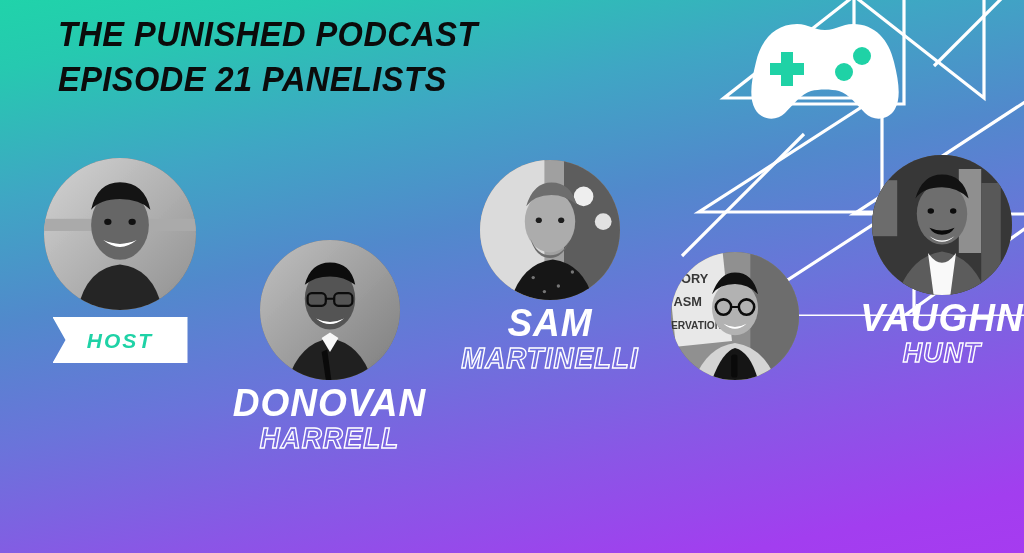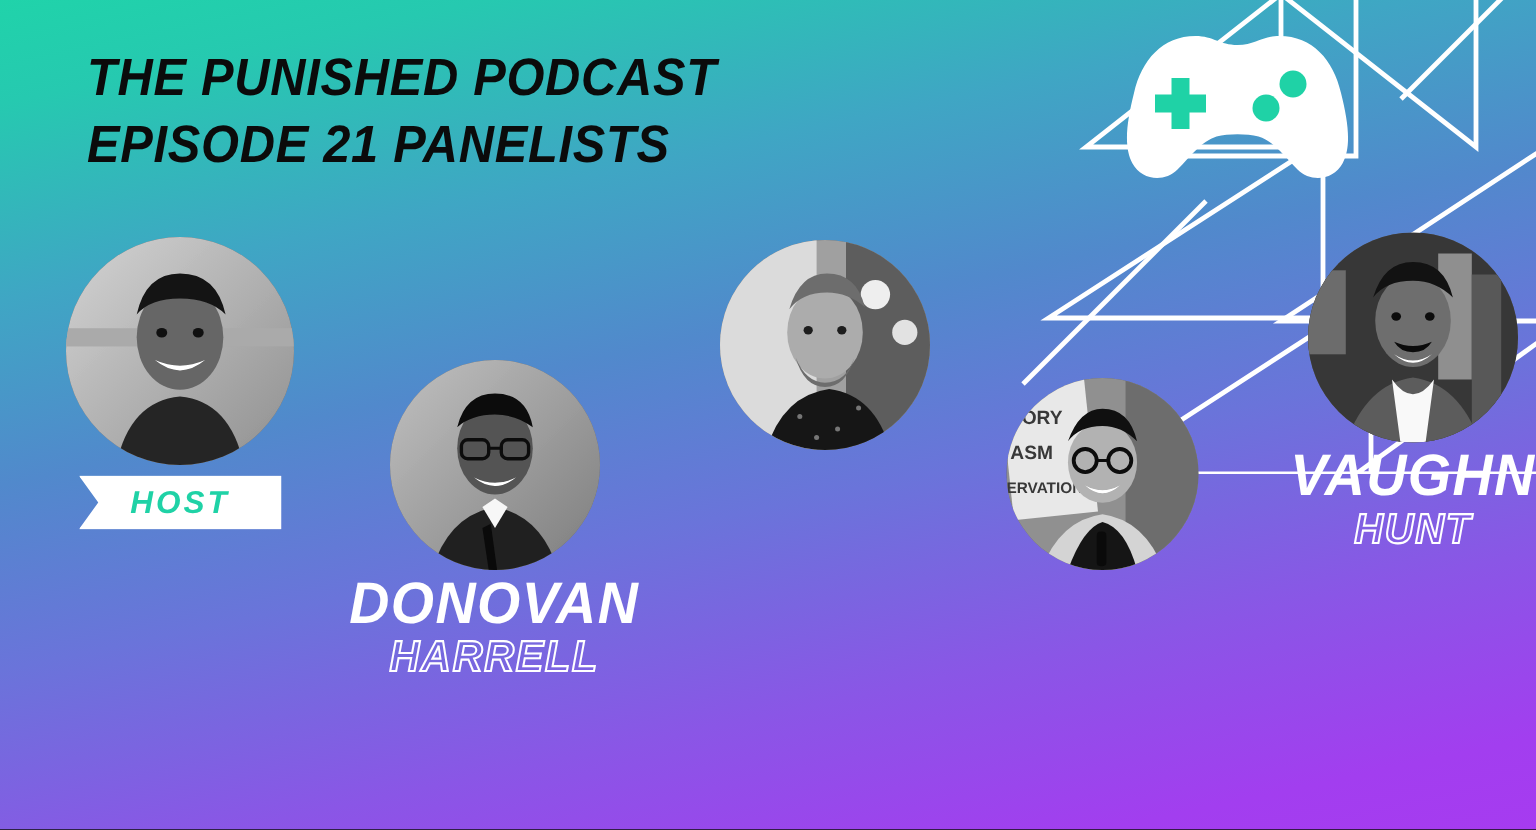--- a/index.html
+++ b/index.html
@@ -6,21 +6,21 @@
   #card{
     position:relative;width:1024px;height:553px;overflow:hidden;
     font-family:"Liberation Sans","DejaVu Sans",sans-serif;
     background:linear-gradient(168deg,#20D3AA 0%,#26C9B0 9%,#3FA6C4 26%,#5189CC 42%,#6A74DA 58%,#8A56E6 76%,#A23EEF 92%,#A63BF0 100%);
   }
   
   #geo{position:absolute;top:-14px;right:-10px;width:430px;height:330px;pointer-events:none;}
   
   #pad{position:absolute;left:745px;top:14px;width:160px;height:110px;}
   
-  #heading{position:absolute;left:58px;top:30px;}
+  #heading{position:absolute;left:58px;top:12px;}
   .hl{
     display:block;color:#0b0b0b;font-weight:700;font-style:italic;
     font-size:35px;letter-spacing:.5px;line-height:1.28;
     transform:scaleX(.93);transform-origin:left center;white-space:nowrap;
   }
   
   .panelist{position:absolute;text-align:center;}
   .photo{
     border-radius:50%;overflow:hidden;position:relative;
     filter:grayscale(1) contrast(1.06);
@@ -34,21 +34,21 @@
   }
   .lname{
     display:block;font-weight:700;font-style:italic;letter-spacing:1.2px;
     color:transparent;-webkit-text-stroke:1.4px #ffffff;
     transform:scaleX(.95);white-space:nowrap;margin-top:2px;
   }
   
   .ribbon{
     margin:7px auto 18px;background:#ffffff;color:#1FD2A6;
     font-weight:700;font-style:italic;font-size:21px;letter-spacing:2px;
-    width:135px;height:36px;line-height:33px;
+    width:135px;height:46px;line-height:33px;
     clip-path:polygon(0 0,100% 0,100% 100%,0 100%,13px 50%);
     position:relative;
   }
   .ribbon .inner{
     position:absolute;inset:0;background:#fff;
     clip-path:polygon(0 0,100% 0,88% 50%,100% 100%,0 100%,12% 50%);
     display:flex;align-items:center;justify-content:center;
   }
 </style>
 </head>
@@ -145,20 +145,24 @@
         <circle cx="38" cy="84" r="1.2" fill="#777"></circle>
           <circle cx="56" cy="90" r="1.2" fill="#777"></circle>
         <circle cx="66" cy="80" r="1.2" fill="#777"></circle>
           <circle cx="46" cy="94" r="1.2" fill="#777"></circle>
         <ellipse cx="50" cy="44" rx="18" ry="22" fill="#c7a489"></ellipse>
         <path d="M33 33 q5-17 18-17 q14 0 18 16 q-8-7-18-7 q-12 0-18 8 Z" fill="#8a6a46"></path>
         <path d="M36 56 q5 12 14 12 q10 0 14-12 q-4 14-14 14 q-10 0-14-14 Z" fill="#8a6a46"></path>
         <ellipse cx="42" cy="43" rx="2.2" ry="2" fill="#2a2119"></ellipse>
         <ellipse cx="58" cy="43" rx="2.2" ry="2" fill="#2a2119"></ellipse>
       </svg>
+    </div>
+    <div class="names">
+      <span class="fname" style="font-size:39px;">SAM</span>
+      <span class="lname" style="font-size:29px;">MARTINELLI</span>
     </div>
   </div>
 
   <div class="panelist" style="left:645px;top:252px;width:180px;">
     <div class="photo" style="width:128px;height:128px;">
       <svg viewBox="0 0 100 100" preserveAspectRatio="xMidYMid slice">
         <rect width="100" height="100" fill="#8f8f8f"></rect>
         <rect x="0" y="0" width="44" height="72" fill="#e2e2e2" transform="rotate(-6 22 36)"></rect>
         <rect x="62" y="0" width="38" height="100" fill="#6e6e6e"></rect>
         <g fill="#3c3c3c" font-family="Liberation Sans, sans-serif" font-weight="700">

